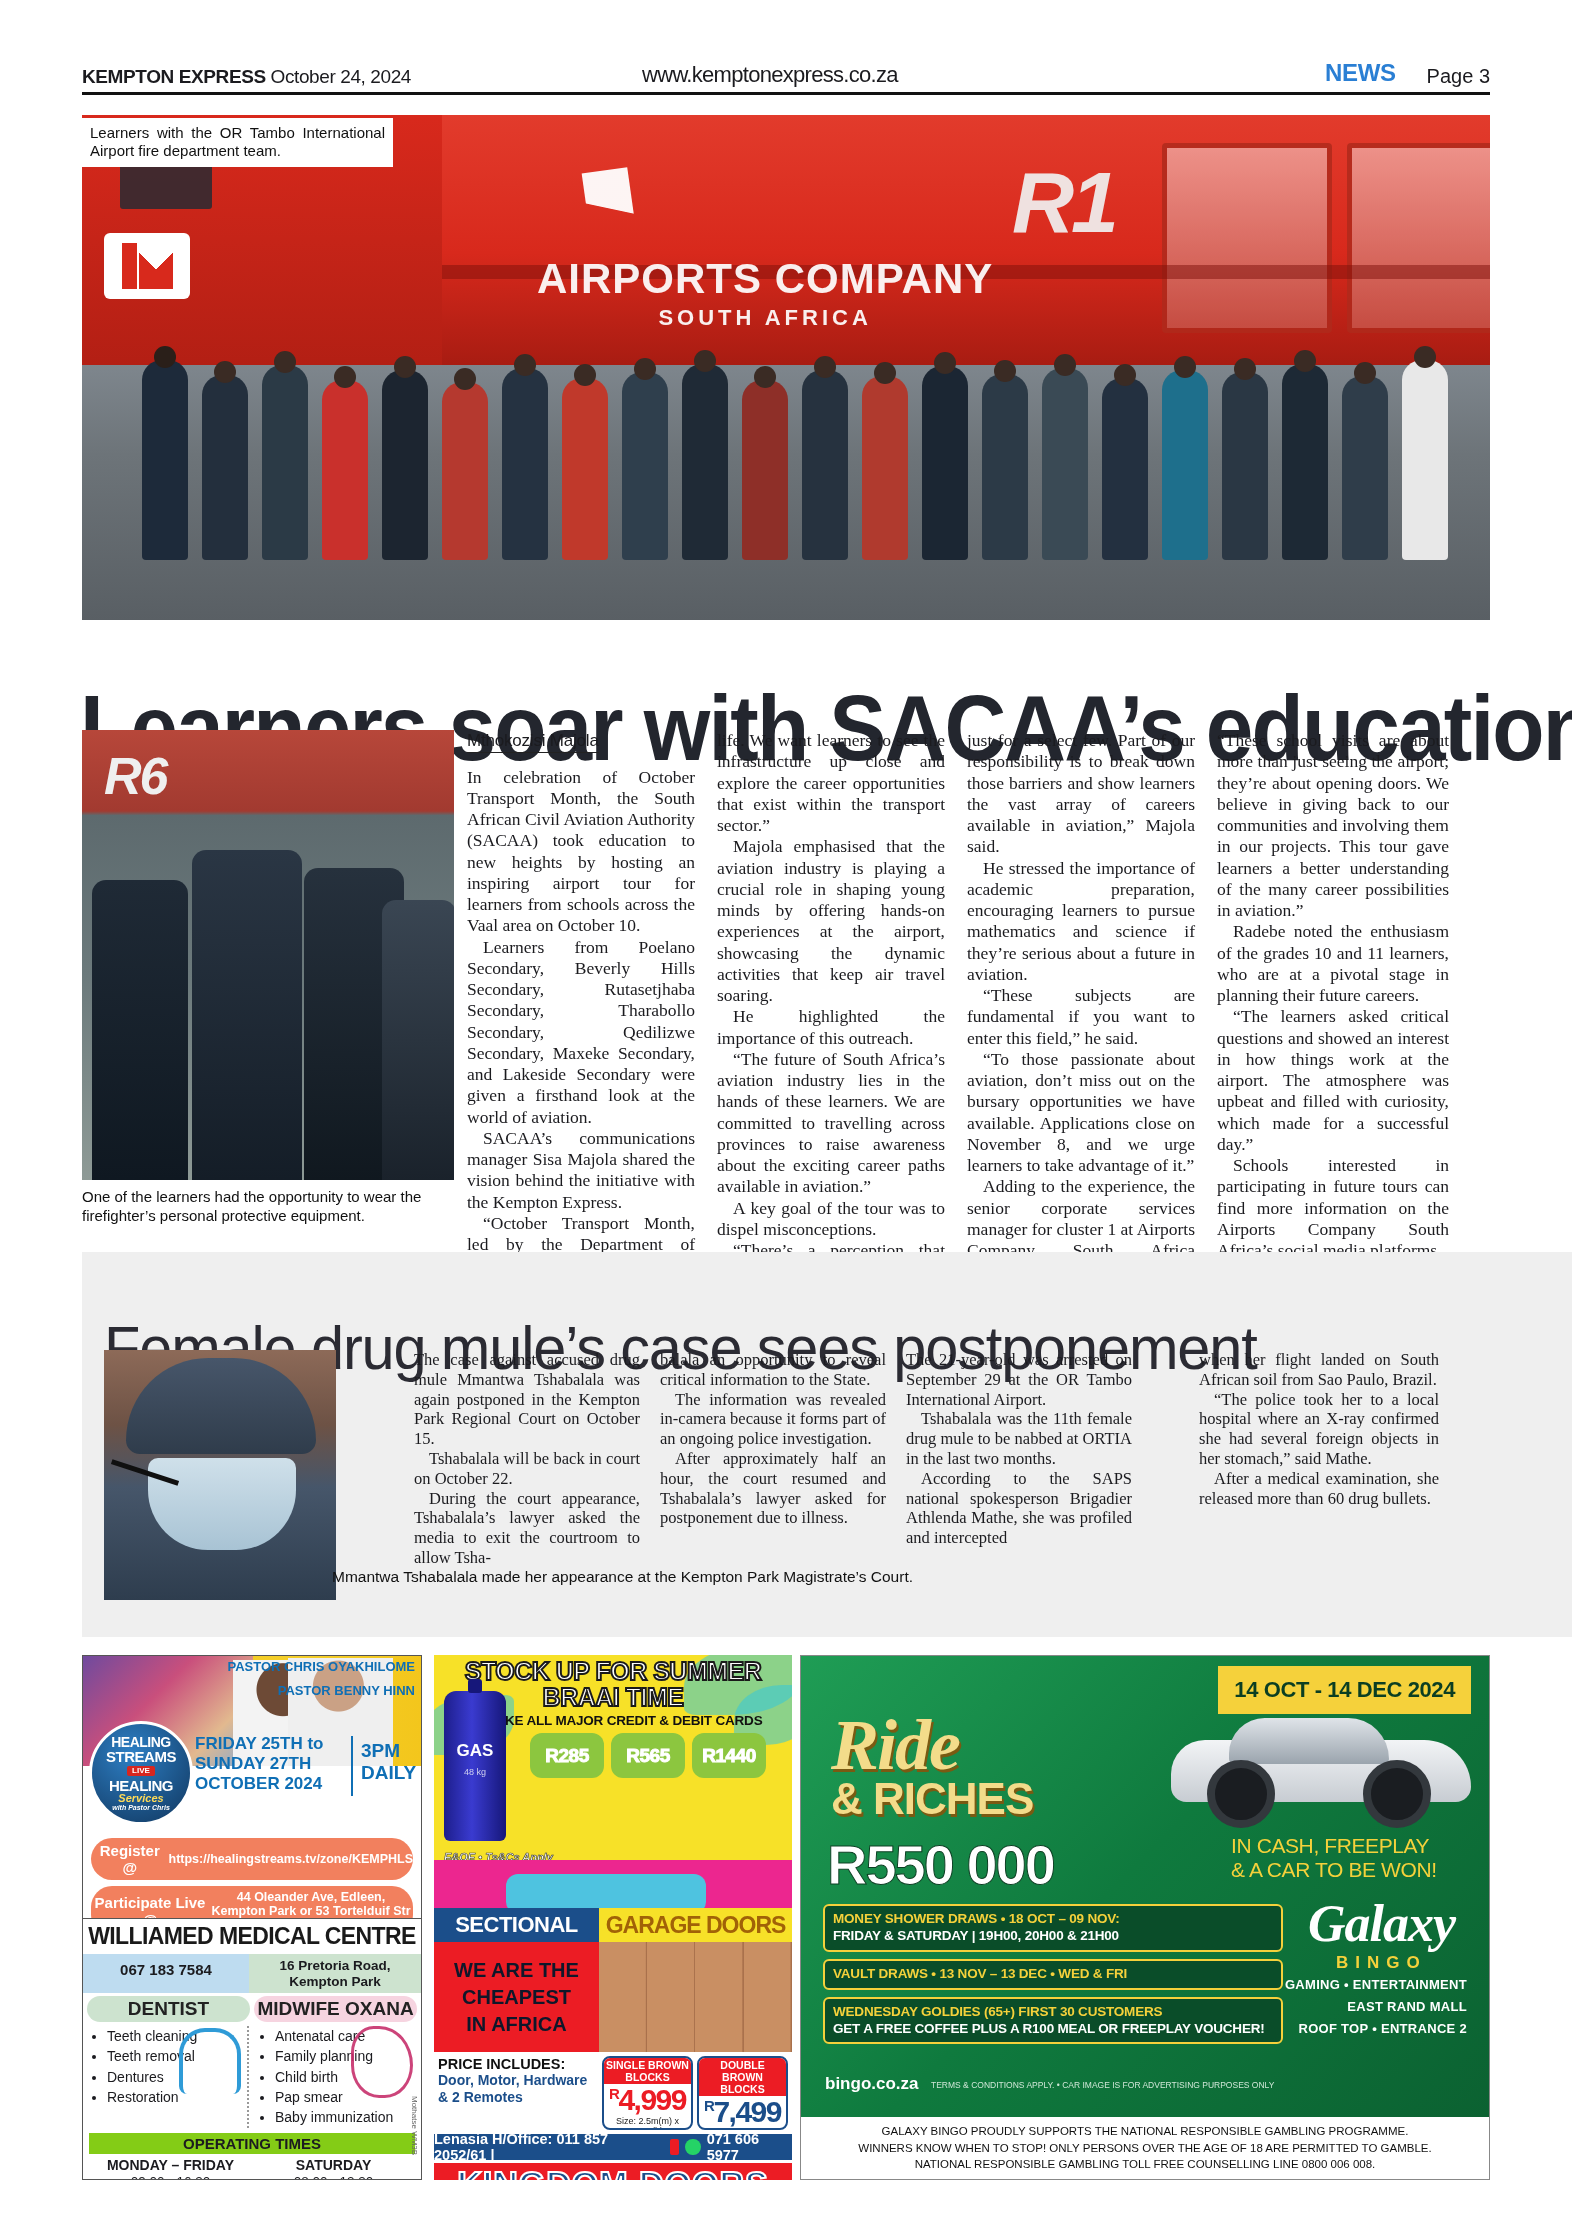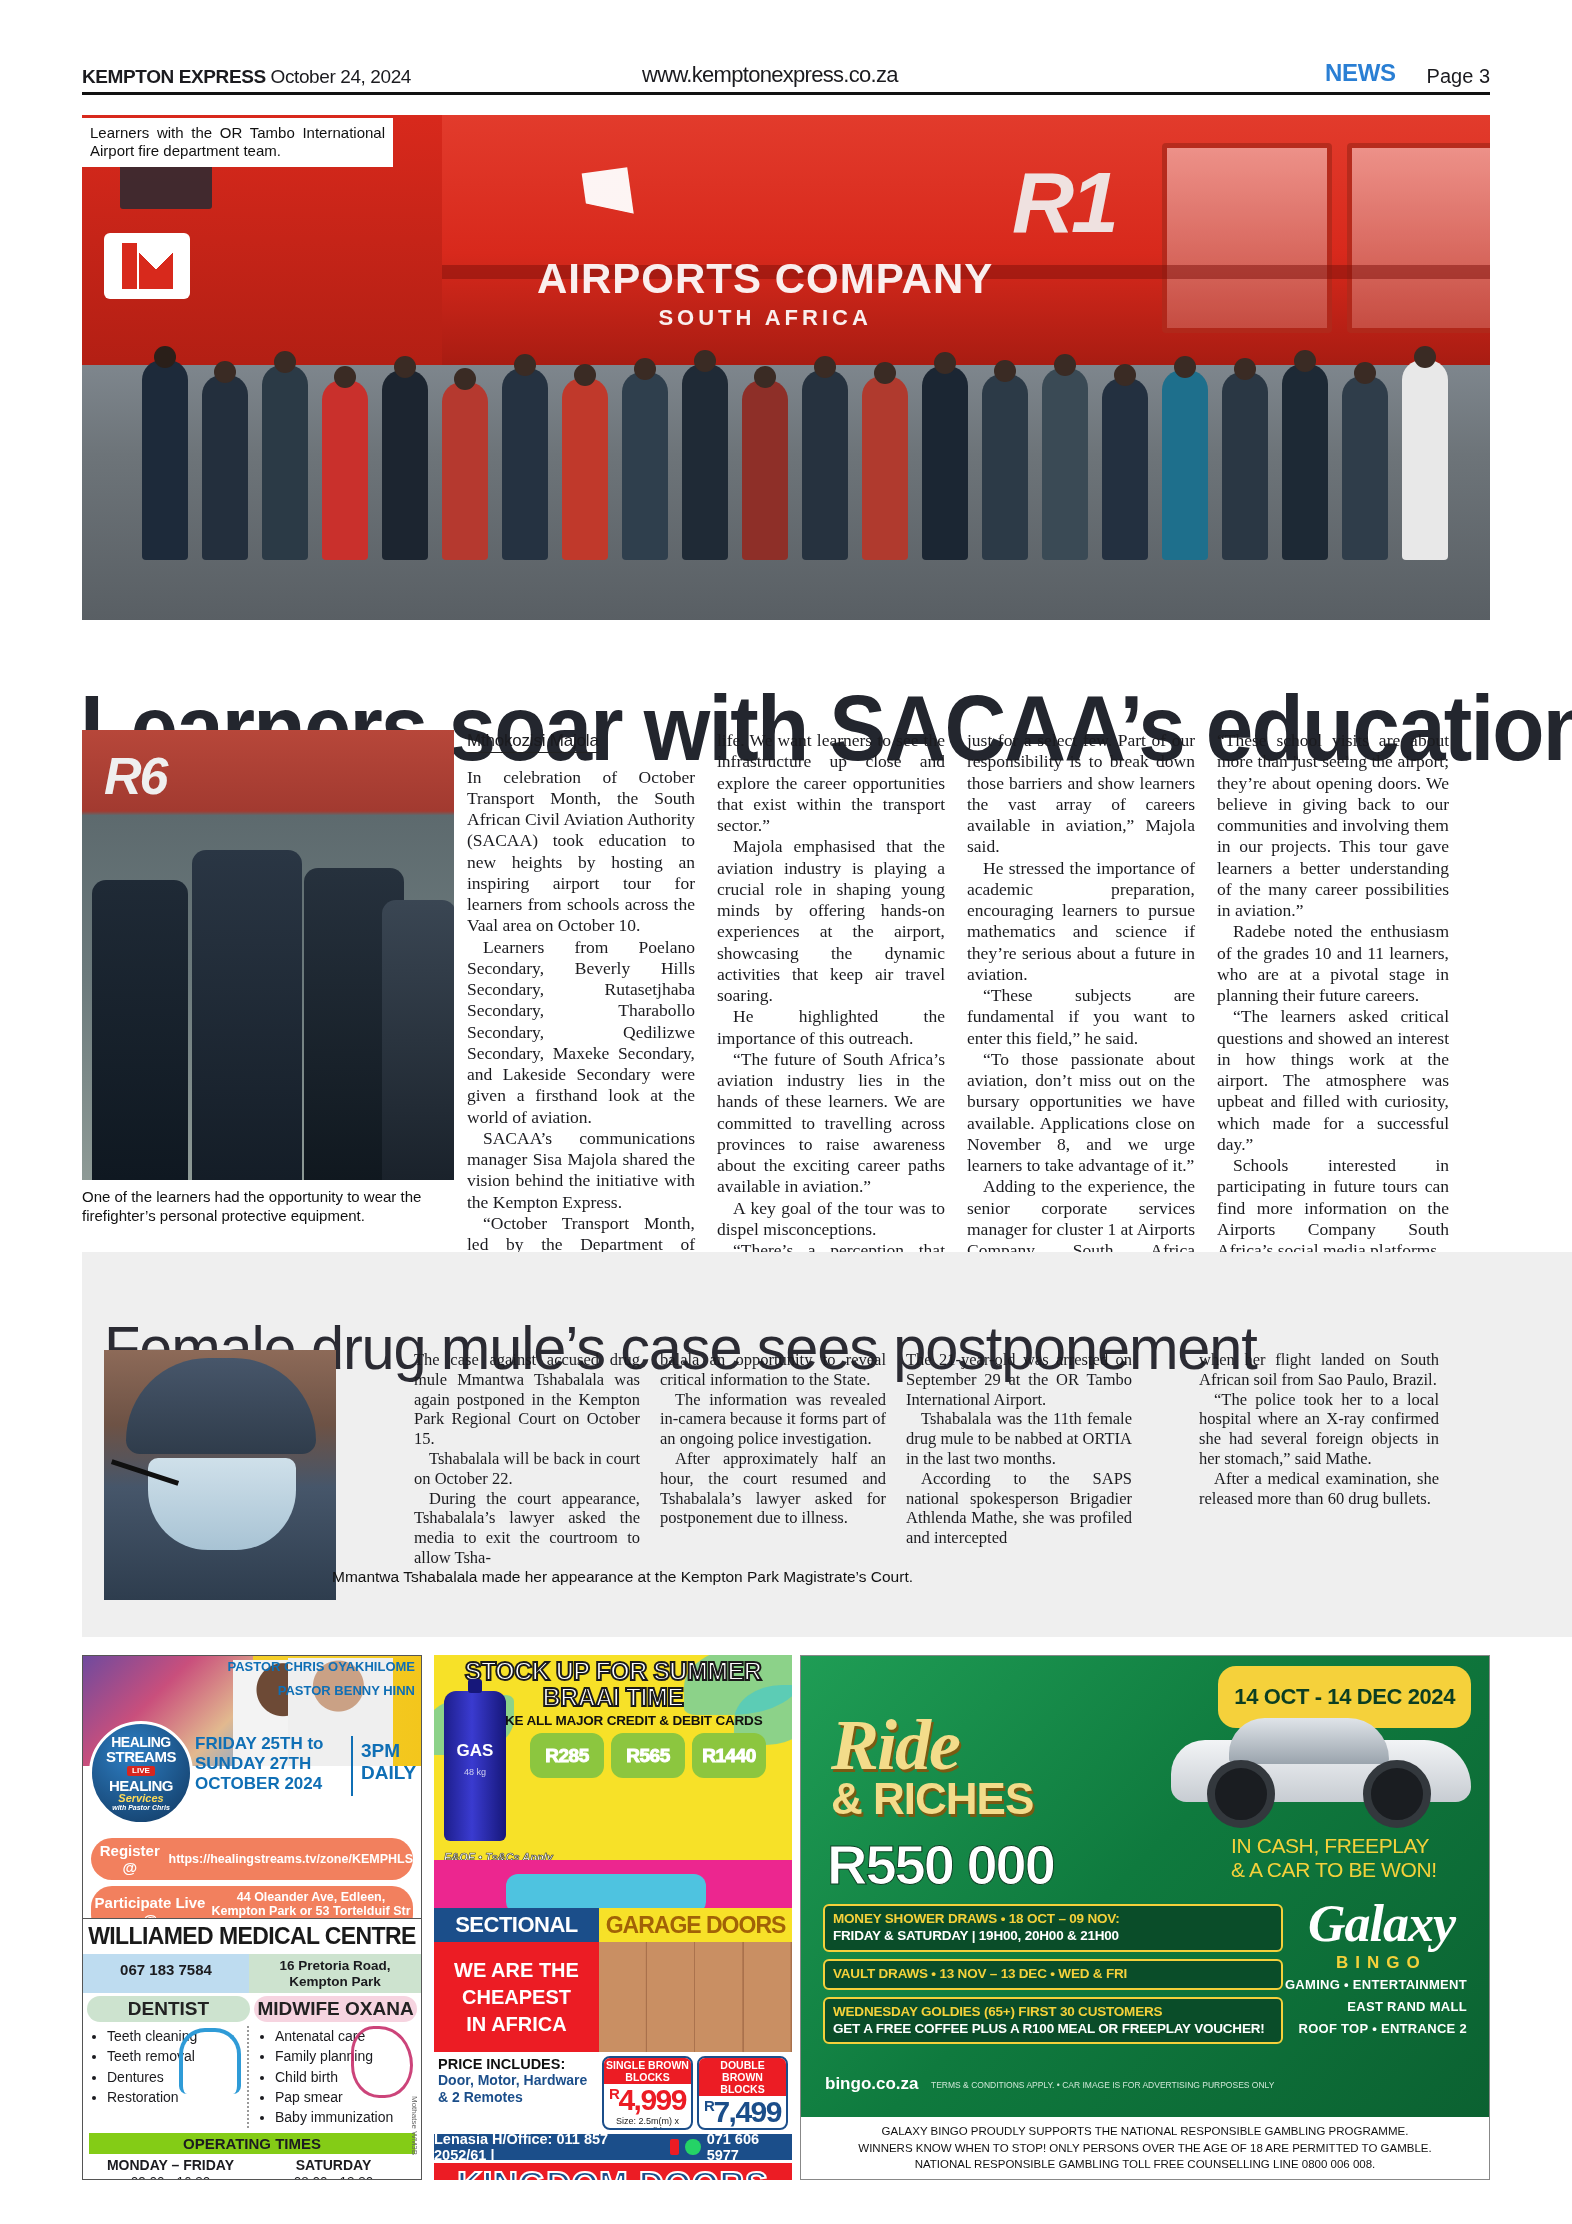--- a/index.html
+++ b/index.html
@@ -184,21 +184,21 @@
   .gas-pink .blue{position:absolute;left:72px;top:14px;width:200px;height:40px;background:#4ec3e0;border-radius:12px;}
 
   
   .kd{position:absolute;left:0;top:253px;width:100%;height:272px;background:#fff;}
   .kd-r1{display:flex;height:34px;}
   .kd-sec{width:165px;background:#1b4e8a;color:#fff;font-family:"Liberation Sans",sans-serif;font-weight:700;
         font-size:22px;display:flex;align-items:center;justify-content:center;letter-spacing:-.5px;}
   .kd-gar{flex:1;background:#f7e128;color:#a16207;font-family:"Liberation Sans",sans-serif;font-weight:700;
         font-size:23px;display:flex;align-items:center;justify-content:center;letter-spacing:-1px;}
   .kd-r2{display:flex;height:110px;}
-  .kd-red{width:165px;background:#ec1c24;color:#ffffff;font-family:"Liberation Sans",sans-serif;font-weight:700;
+  .kd-red{width:165px;background:#ec1c24;color:#0f172a;font-family:"Liberation Sans",sans-serif;font-weight:700;
         font-size:20px;display:flex;flex-direction:column;align-items:center;justify-content:center;line-height:1.35;}
   .kd-door{flex:1;background:repeating-linear-gradient(90deg,#c98f63 0 24%,#a9714c 24.5% 25%),
         repeating-linear-gradient(180deg,#c98f63 0 30%,#8d5c3c 30.5% 31%);}
   .kd-r3{display:flex;height:78px;padding:4px 4px 0 4px;box-sizing:border-box;}
   .kd-incl{width:160px;font-family:"Liberation Sans",sans-serif;}
   .kd-incl .t{font-weight:700;font-size:14.5px;color:#111;}
   .kd-incl .d{font-weight:700;font-size:14px;color:#1b4e8a;line-height:1.2;}
   .kd-price{flex:1;border:2px solid #1b4e8a;border-radius:8px;margin-left:4px;text-align:center;overflow:hidden;background:#fff;}
   .kd-price .h{background:#ec1c24;color:#fff;font-family:"Liberation Sans",sans-serif;font-weight:700;font-size:10.5px;padding:1px 0;}
   .kd-price .v{font-family:"Liberation Sans",sans-serif;font-weight:700;font-size:30px;line-height:1.05;letter-spacing:-1.5px;}
@@ -208,22 +208,22 @@
   .kd-bar{height:26px;background:#1b4e8a;color:#fff;display:flex;align-items:center;justify-content:center;gap:6px;
         font-family:"Liberation Sans",sans-serif;font-weight:700;font-size:14.5px;margin-top:4px;}
   .kd-bar .wa{width:16px;height:16px;border-radius:50%;background:#25d366;}
   .kd-bar .ph{width:10px;height:16px;border-radius:2px;background:#ec1c24;}
   .kd-logo{height:40px;background:#ec1c24;display:flex;align-items:center;justify-content:center;
         font-family:"Liberation Sans",sans-serif;font-weight:700;font-size:34px;color:#1b4e8a;
         -webkit-text-stroke:2px #fff;letter-spacing:1px;margin-top:3px;}
 
   
   .gb{position:absolute;inset:0;background:linear-gradient(135deg,#1f9d55 0%,#0f7a3e 45%,#0b5f30 100%);}
-  .gb-dates{position:absolute;right:18px;top:10px;background:#f5d13b;color:#0b3e22;border-radius:18px;
-        font-family:"Liberation Sans",sans-serif;font-weight:700;font-size:22px;padding:18px 16px;letter-spacing:-.4px;}
+  .gb-dates{position:absolute;right:18px;top:10px;background:#f5d13b;color:#0b3e22;border-radius:0;
+        font-family:"Liberation Sans",sans-serif;font-weight:700;font-size:22px;padding:11px 16px;letter-spacing:-.4px;}
   .gb-ride{position:absolute;left:30px;top:48px;font-family:"Liberation Serif",serif;font-style:italic;font-weight:700;
         font-size:72px;color:#f3dc8a;letter-spacing:-2px;text-shadow:2px 3px 0 #7a5a12;}
   .gb-riches{position:absolute;left:30px;top:118px;font-family:"Liberation Sans",sans-serif;font-weight:700;
         font-size:44px;color:#f3dc8a;letter-spacing:-1px;text-shadow:2px 3px 0 #7a5a12;}
   .gb-amt{position:absolute;left:26px;top:176px;font-family:"Liberation Sans",sans-serif;font-weight:700;
         font-size:56px;color:#fff;letter-spacing:-2px;-webkit-text-stroke:1px #0b3e22;}
   .gb-cash{position:absolute;left:430px;top:178px;font-family:"Liberation Sans",sans-serif;font-weight:400;
         font-size:21px;line-height:1.12;color:#f5d13b;letter-spacing:-.4px;}
   .gb-car{position:absolute;right:18px;top:58px;width:300px;height:120px;}
   .gb-car .body{position:absolute;left:0;top:26px;width:300px;height:62px;background:linear-gradient(180deg,#f2f4f6,#c7ccd2);

